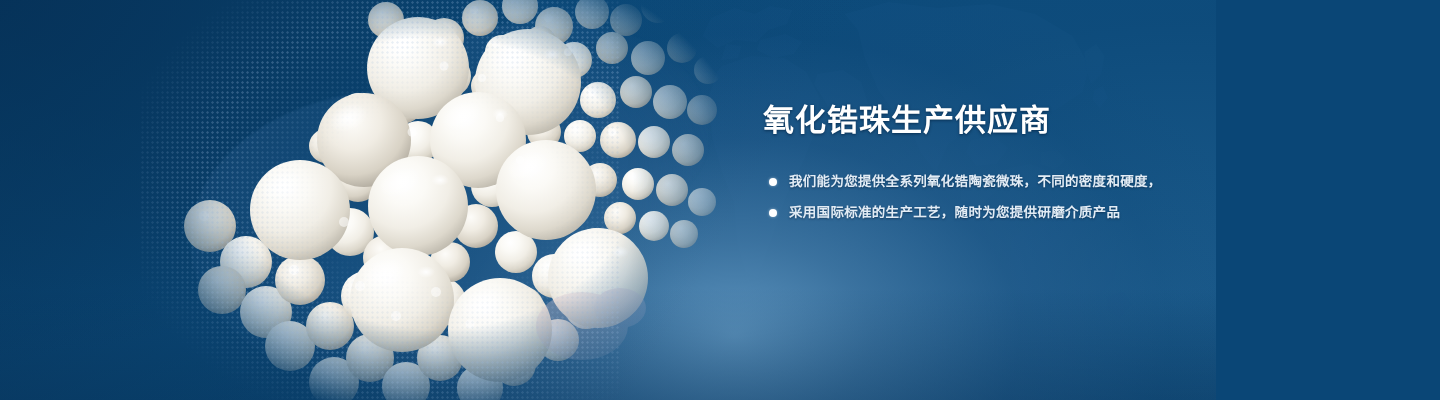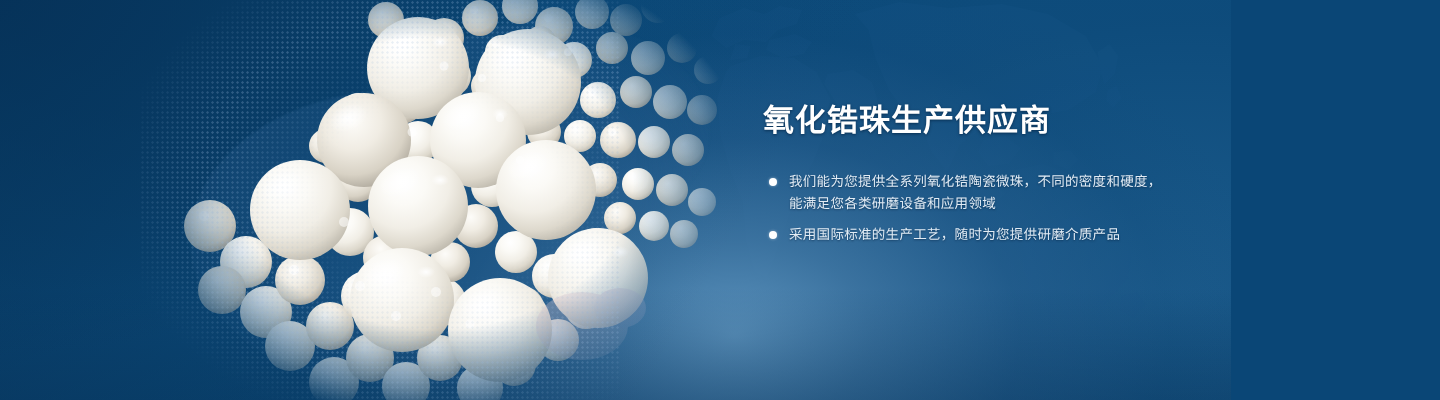--- a/index.html
+++ b/index.html
@@ -8,21 +8,20 @@
     background:#0a4676;
     font-family:"Liberation Sans","DejaVu Sans",sans-serif;
   }
 
   .banner{
     position:relative;
     width:1216px;
     height:400px;
     overflow:hidden;
     background:#0b4877;
-    padding-left:15px;
   }
 
   
   .bg-base{
     position:absolute; inset:0;
     background:#0b4a7a;
   }
   
   .bg-glow{
     position:absolute; inset:0;
@@ -104,20 +103,21 @@
   }
   .bullet{
     position:relative;
     padding-left:26px;
     margin-bottom:9px;
     font-size:13.5px;
     line-height:22px;
     color:#e2ecf5;
     letter-spacing:.3px;
     text-shadow:0 1px 2px rgba(3,30,58,.55);
+    font-weight:bold;
   }
   .bullet:last-child{margin-bottom:12px;}
   .bullet .dot{
     position:absolute;
     left:6px; top:7px;
     width:8px; height:8px;
     border-radius:50%;
     background:#ffffff;
     box-shadow:0 0 3px rgba(255,255,255,.45);
   }
@@ -387,21 +387,20 @@
 
   <div class="copy">
 
     <h1 class="headline">氧化锆珠生产供应商</h1>
 
     <ul class="bullets">
 
       <li class="bullet">
         <span class="dot"></span>
         <span class="line">我们能为您提供全系列氧化锆陶瓷微珠，不同的密度和硬度，</span>
-        <span class="line">能满足您各类研磨设备和应用领域</span>
       </li>
 
 
       <li class="bullet">
         <span class="dot"></span>
         <span class="line">采用国际标准的生产工艺，随时为您提供研磨介质产品</span>
       </li>
 
     </ul>
   </div>

